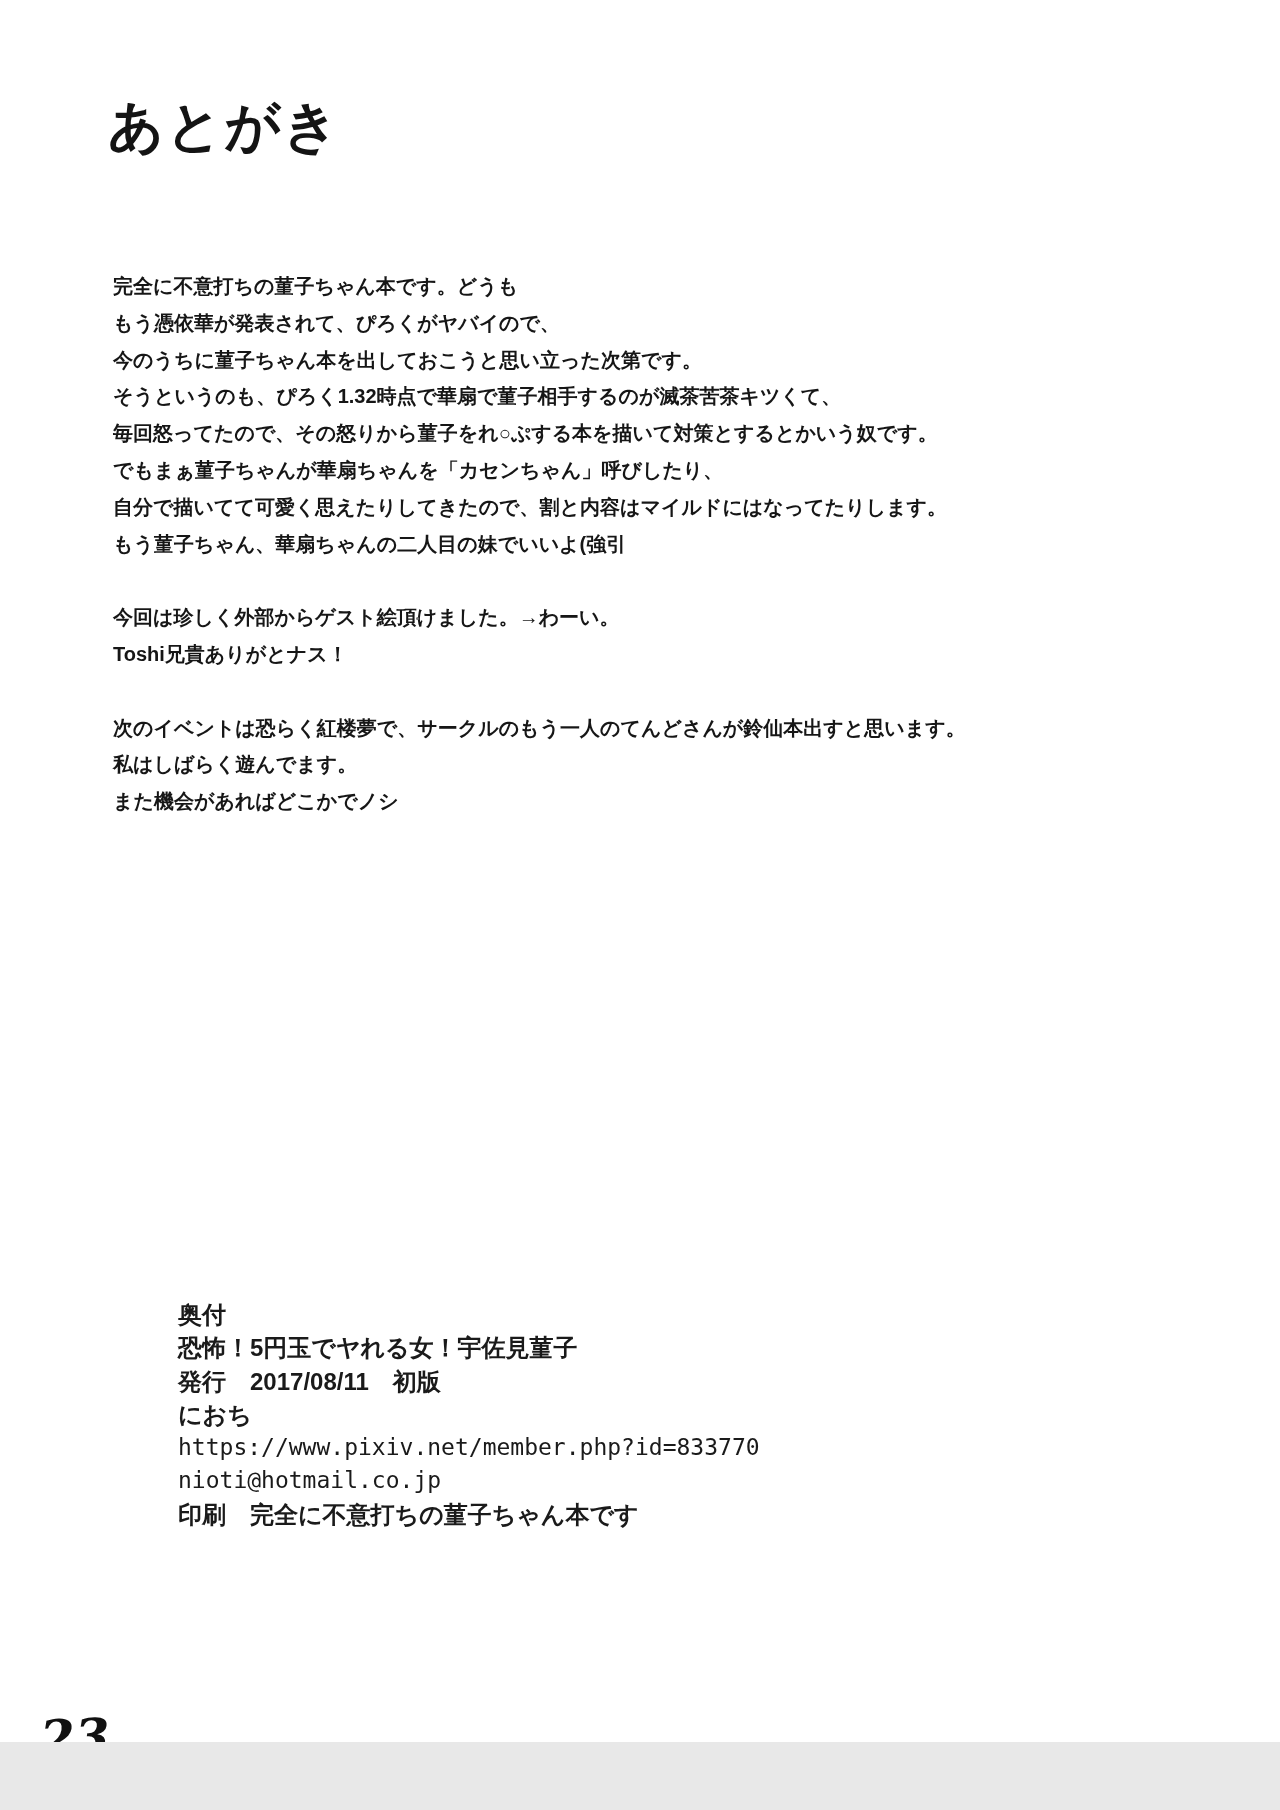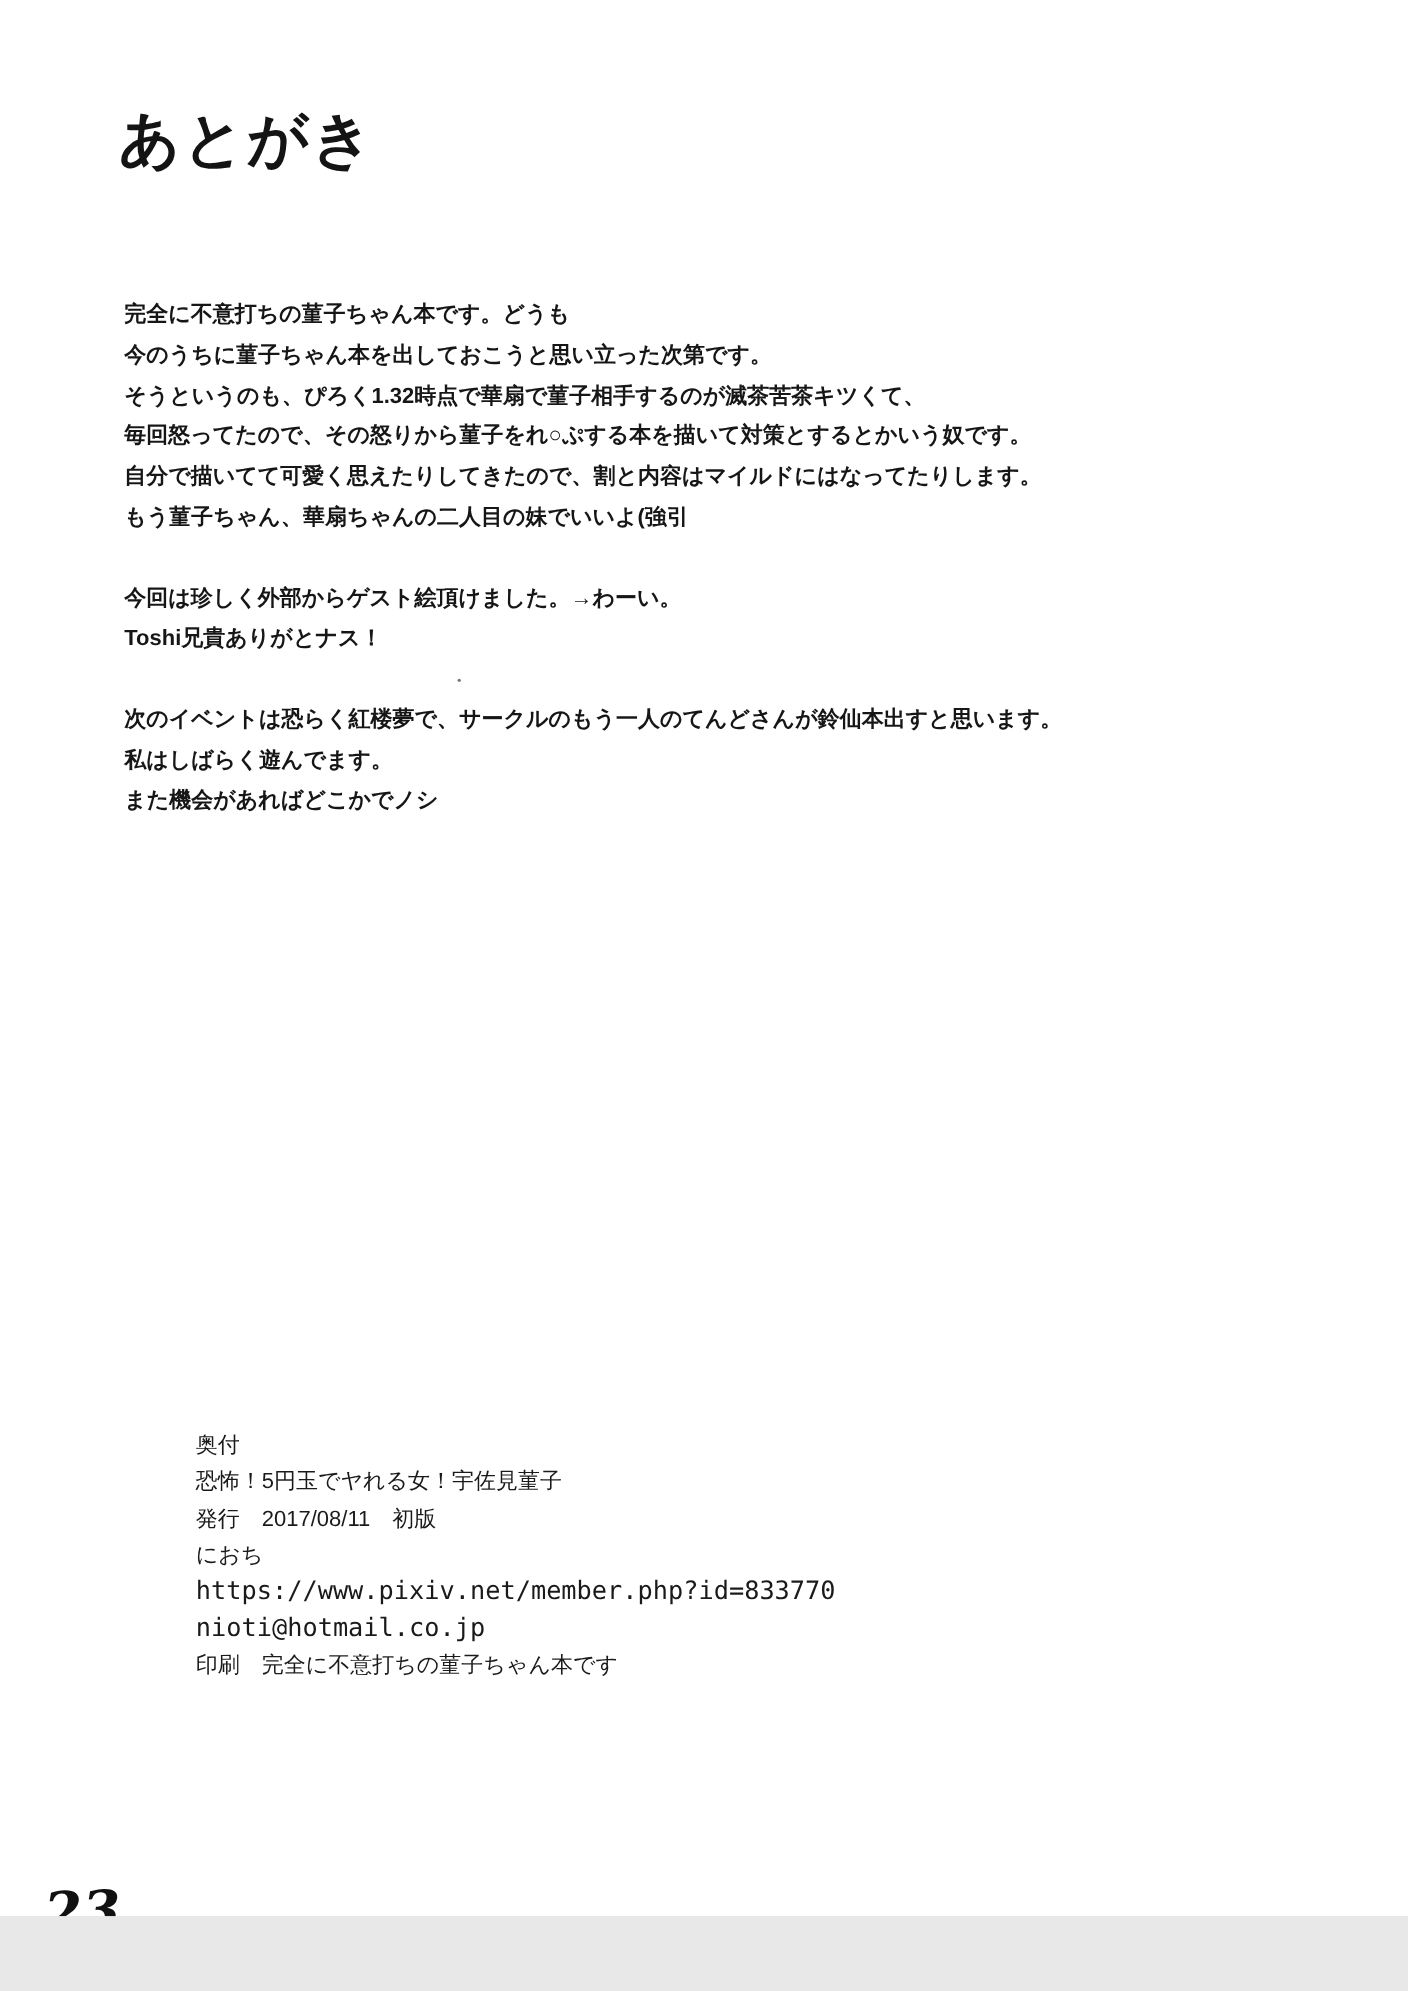--- a/index.html
+++ b/index.html
@@ -43,23 +43,23 @@
     letter-spacing: 0px;
     white-space: nowrap;
     color: #161616;
   }
   .colophon {
     position: absolute;
     left: 178px;
     top: 1298px;
   }
   .cline {
-    font-size: 20px;
+    font-size: 24px;
     line-height: 33.3px;
-    font-weight: 400;
+    font-weight: 700;
     white-space: nowrap;
     color: #1a1a1a;
   }
   .cline.mono {
     font-family: "DejaVu Sans Mono", "Liberation Mono", monospace;
     font-weight: 500;
     font-size: 23px;
   }
   .page-number {
     position: absolute;
@@ -85,23 +85,25 @@
 </head>
 <body>
 
 <div class="page">
 
   <h1 class="title">あとがき</h1>
 
   <section class="afterword">
     <div class="para">
       <div class="bline">完全に不意打ちの菫子ちゃん本です。どうも</div>
+      <div class="bline">もう憑依華が発表されて、ぴろくがヤバイので、</div>
       <div class="bline">今のうちに菫子ちゃん本を出しておこうと思い立った次第です。</div>
       <div class="bline">そうというのも、ぴろく1.32時点で華扇で菫子相手するのが滅茶苦茶キツくて、</div>
       <div class="bline">毎回怒ってたので、その怒りから菫子をれ○ぷする本を描いて対策とするとかいう奴です。</div>
+      <div class="bline">でもまぁ菫子ちゃんが華扇ちゃんを「カセンちゃん」呼びしたり、</div>
       <div class="bline">自分で描いてて可愛く思えたりしてきたので、割と内容はマイルドにはなってたりします。</div>
       <div class="bline">もう菫子ちゃん、華扇ちゃんの二人目の妹でいいよ(強引</div>
     </div>
     <div class="para">
       <div class="bline">今回は珍しく外部からゲスト絵頂けました。→わーい。</div>
       <div class="bline">Toshi兄貴ありがとナス！</div>
     </div>
     <div class="para">
       <div class="bline">次のイベントは恐らく紅楼夢で、サークルのもう一人のてんどさんが鈴仙本出すと思います。</div>
       <div class="bline">私はしばらく遊んでます。</div>

